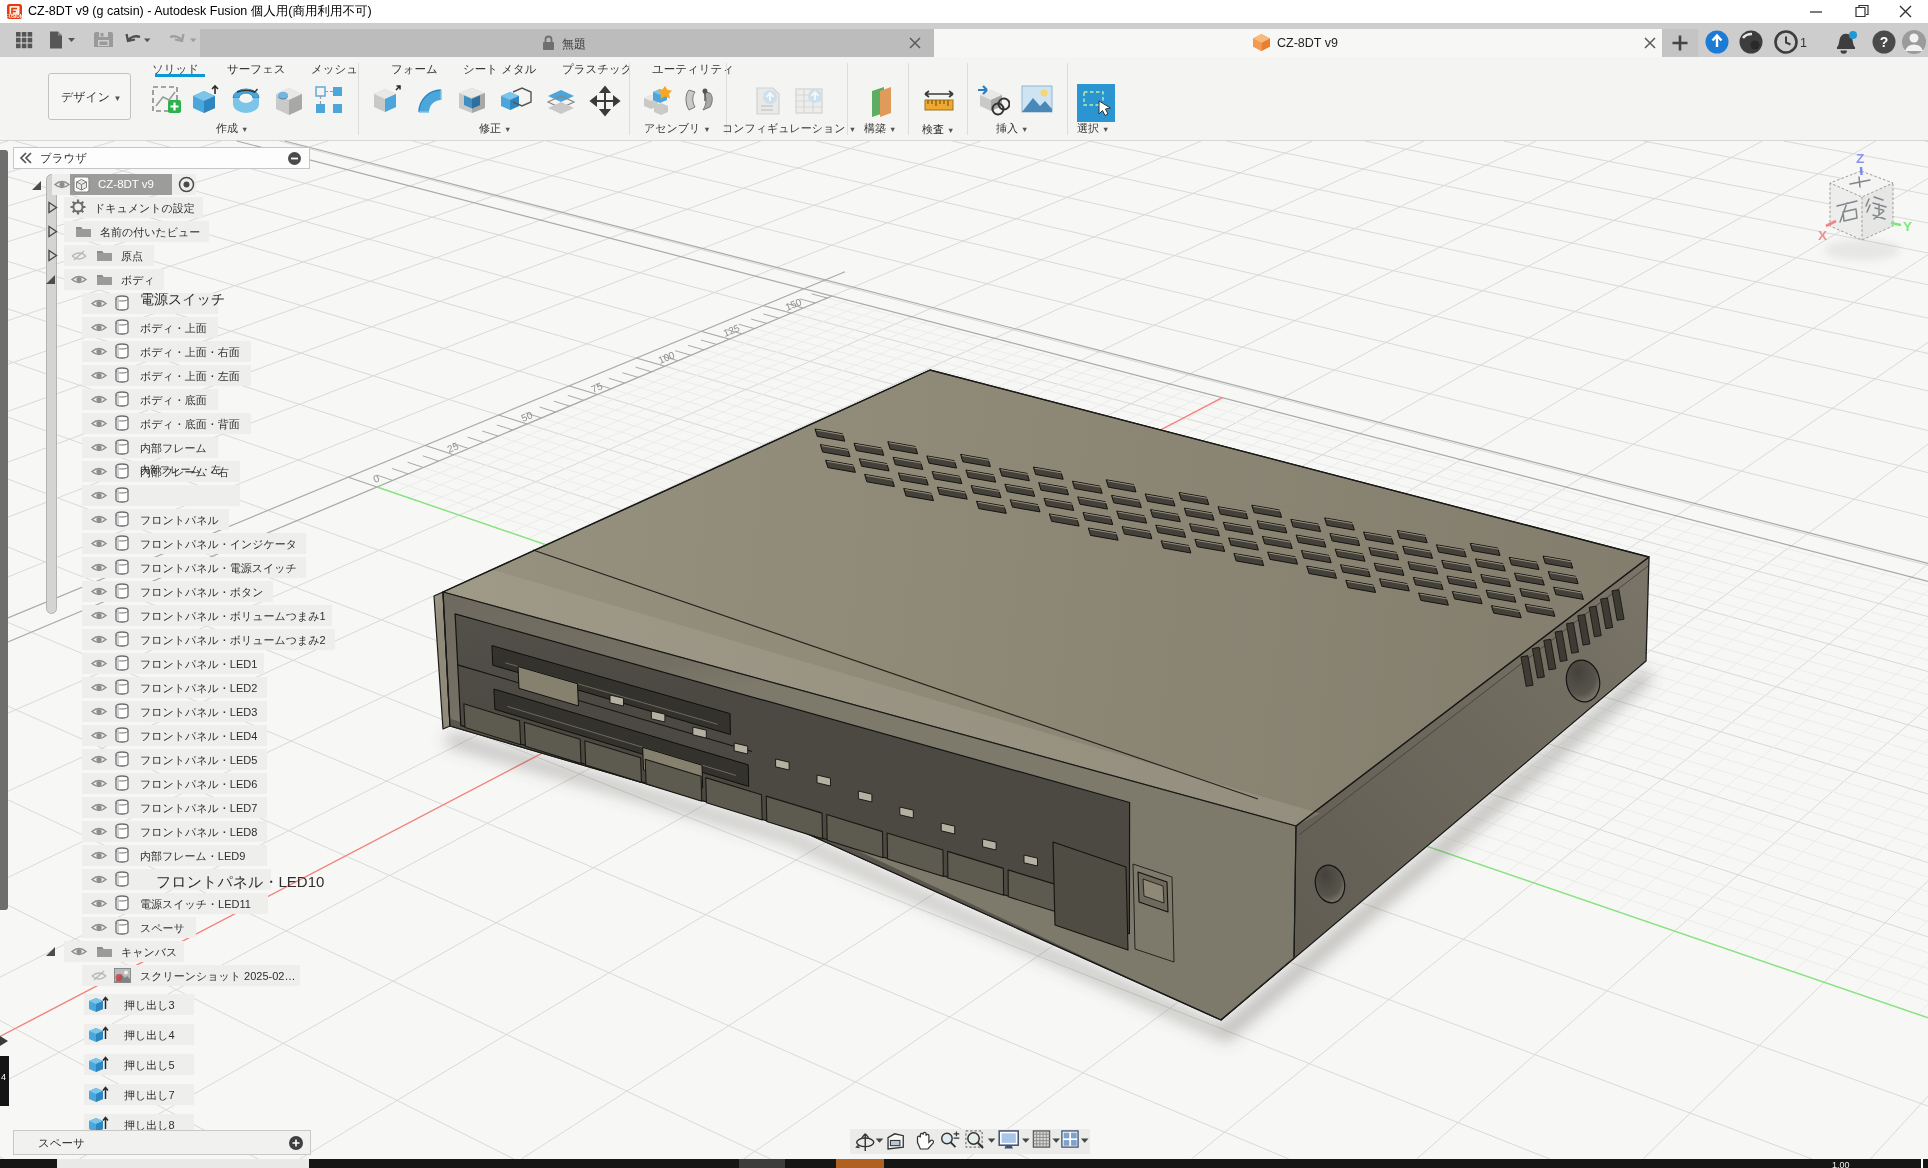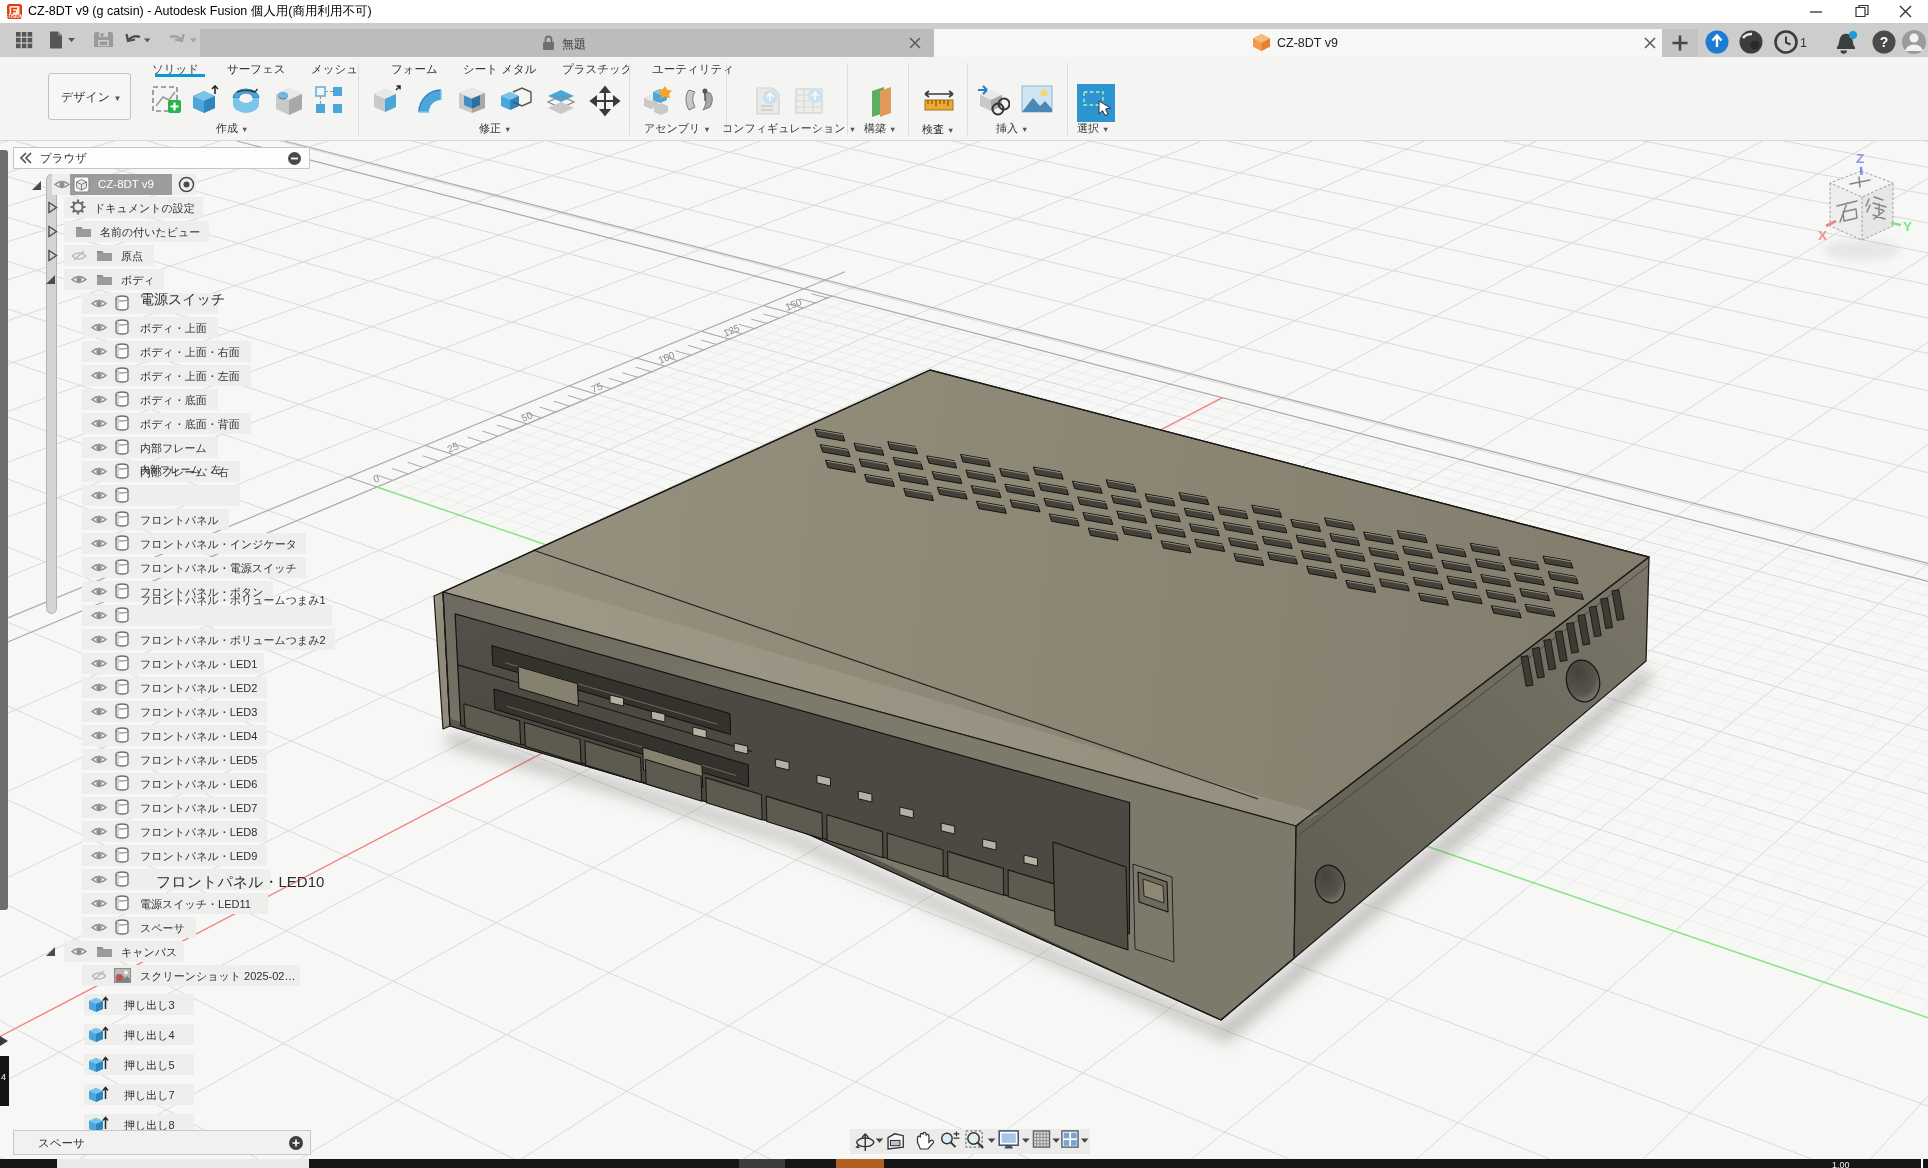--- a/index.html
+++ b/index.html
@@ -953,21 +953,21 @@
 <div class="ab" style="left:82px;top:605px;width:250px;height:21px;background:#eeeeed"></div>
 <svg class="ab" style="left:90px;top:609px" width="18" height="13">
     <path d="M2 6.5 Q9 0.5 16 6.5 Q9 12.5 2 6.5 Z" stroke="#8e8e8e" stroke-width="1.5" fill="none"></path>
     <circle cx="9" cy="6.5" r="2.6" fill="#8e8e8e"></circle>
   </svg>
 <svg class="ab" style="left:114px;top:607px" width="16" height="16">
     <path d="M2 3.5 Q2 1 8 1 Q14 1 14 3.5 V12.5 Q14 15 8 15 Q2 15 2 12.5 Z" fill="#fff" stroke="#6f6f6f" stroke-width="1.3"></path>
     <path d="M2 3.5 Q2 6 8 6 Q14 6 14 3.5" fill="none" stroke="#6f6f6f" stroke-width="1"></path>
     <path d="M4 2 V14" stroke="#d0d0d0" stroke-width="2"></path>
   </svg>
-<div class="ab txt" style="left:140px;top:593px;font-size:11px;color:#2e2e2e">フロントパネル・ボリュームつまみ1</div>
+<div class="ab txt" style="left:140px;top:609px;font-size:11px;color:#2e2e2e">フロントパネル・ボリュームつまみ1</div>
 <div class="ab" style="left:82px;top:629px;width:253px;height:21px;background:#eeeeed"></div>
 <svg class="ab" style="left:90px;top:633px" width="18" height="13">
     <path d="M2 6.5 Q9 0.5 16 6.5 Q9 12.5 2 6.5 Z" stroke="#8e8e8e" stroke-width="1.5" fill="none"></path>
     <circle cx="9" cy="6.5" r="2.6" fill="#8e8e8e"></circle>
   </svg>
 <svg class="ab" style="left:114px;top:631px" width="16" height="16">
     <path d="M2 3.5 Q2 1 8 1 Q14 1 14 3.5 V12.5 Q14 15 8 15 Q2 15 2 12.5 Z" fill="#fff" stroke="#6f6f6f" stroke-width="1.3"></path>
     <path d="M2 3.5 Q2 6 8 6 Q14 6 14 3.5" fill="none" stroke="#6f6f6f" stroke-width="1"></path>
     <path d="M4 2 V14" stroke="#d0d0d0" stroke-width="2"></path>
   </svg>
@@ -1063,21 +1063,21 @@
 <div class="ab" style="left:82px;top:845px;width:185px;height:21px;background:#eeeeed"></div>
 <svg class="ab" style="left:90px;top:849px" width="18" height="13">
     <path d="M2 6.5 Q9 0.5 16 6.5 Q9 12.5 2 6.5 Z" stroke="#8e8e8e" stroke-width="1.5" fill="none"></path>
     <circle cx="9" cy="6.5" r="2.6" fill="#8e8e8e"></circle>
   </svg>
 <svg class="ab" style="left:114px;top:847px" width="16" height="16">
     <path d="M2 3.5 Q2 1 8 1 Q14 1 14 3.5 V12.5 Q14 15 8 15 Q2 15 2 12.5 Z" fill="#fff" stroke="#6f6f6f" stroke-width="1.3"></path>
     <path d="M2 3.5 Q2 6 8 6 Q14 6 14 3.5" fill="none" stroke="#6f6f6f" stroke-width="1"></path>
     <path d="M4 2 V14" stroke="#d0d0d0" stroke-width="2"></path>
   </svg>
-<div class="ab txt" style="left:140px;top:849px;font-size:11px;color:#2e2e2e">フロントパネル・LED9</div>
+<div class="ab txt" style="left:140px;top:849px;font-size:11px;color:#2e2e2e">内部フレーム・LED9</div>
 <div class="ab" style="left:82px;top:869px;width:189px;height:21px;background:#eeeeed"></div>
 <svg class="ab" style="left:90px;top:873px" width="18" height="13">
     <path d="M2 6.5 Q9 0.5 16 6.5 Q9 12.5 2 6.5 Z" stroke="#8e8e8e" stroke-width="1.5" fill="none"></path>
     <circle cx="9" cy="6.5" r="2.6" fill="#8e8e8e"></circle>
   </svg>
 <svg class="ab" style="left:114px;top:871px" width="16" height="16">
     <path d="M2 3.5 Q2 1 8 1 Q14 1 14 3.5 V12.5 Q14 15 8 15 Q2 15 2 12.5 Z" fill="#fff" stroke="#6f6f6f" stroke-width="1.3"></path>
     <path d="M2 3.5 Q2 6 8 6 Q14 6 14 3.5" fill="none" stroke="#6f6f6f" stroke-width="1"></path>
     <path d="M4 2 V14" stroke="#d0d0d0" stroke-width="2"></path>
   </svg>

